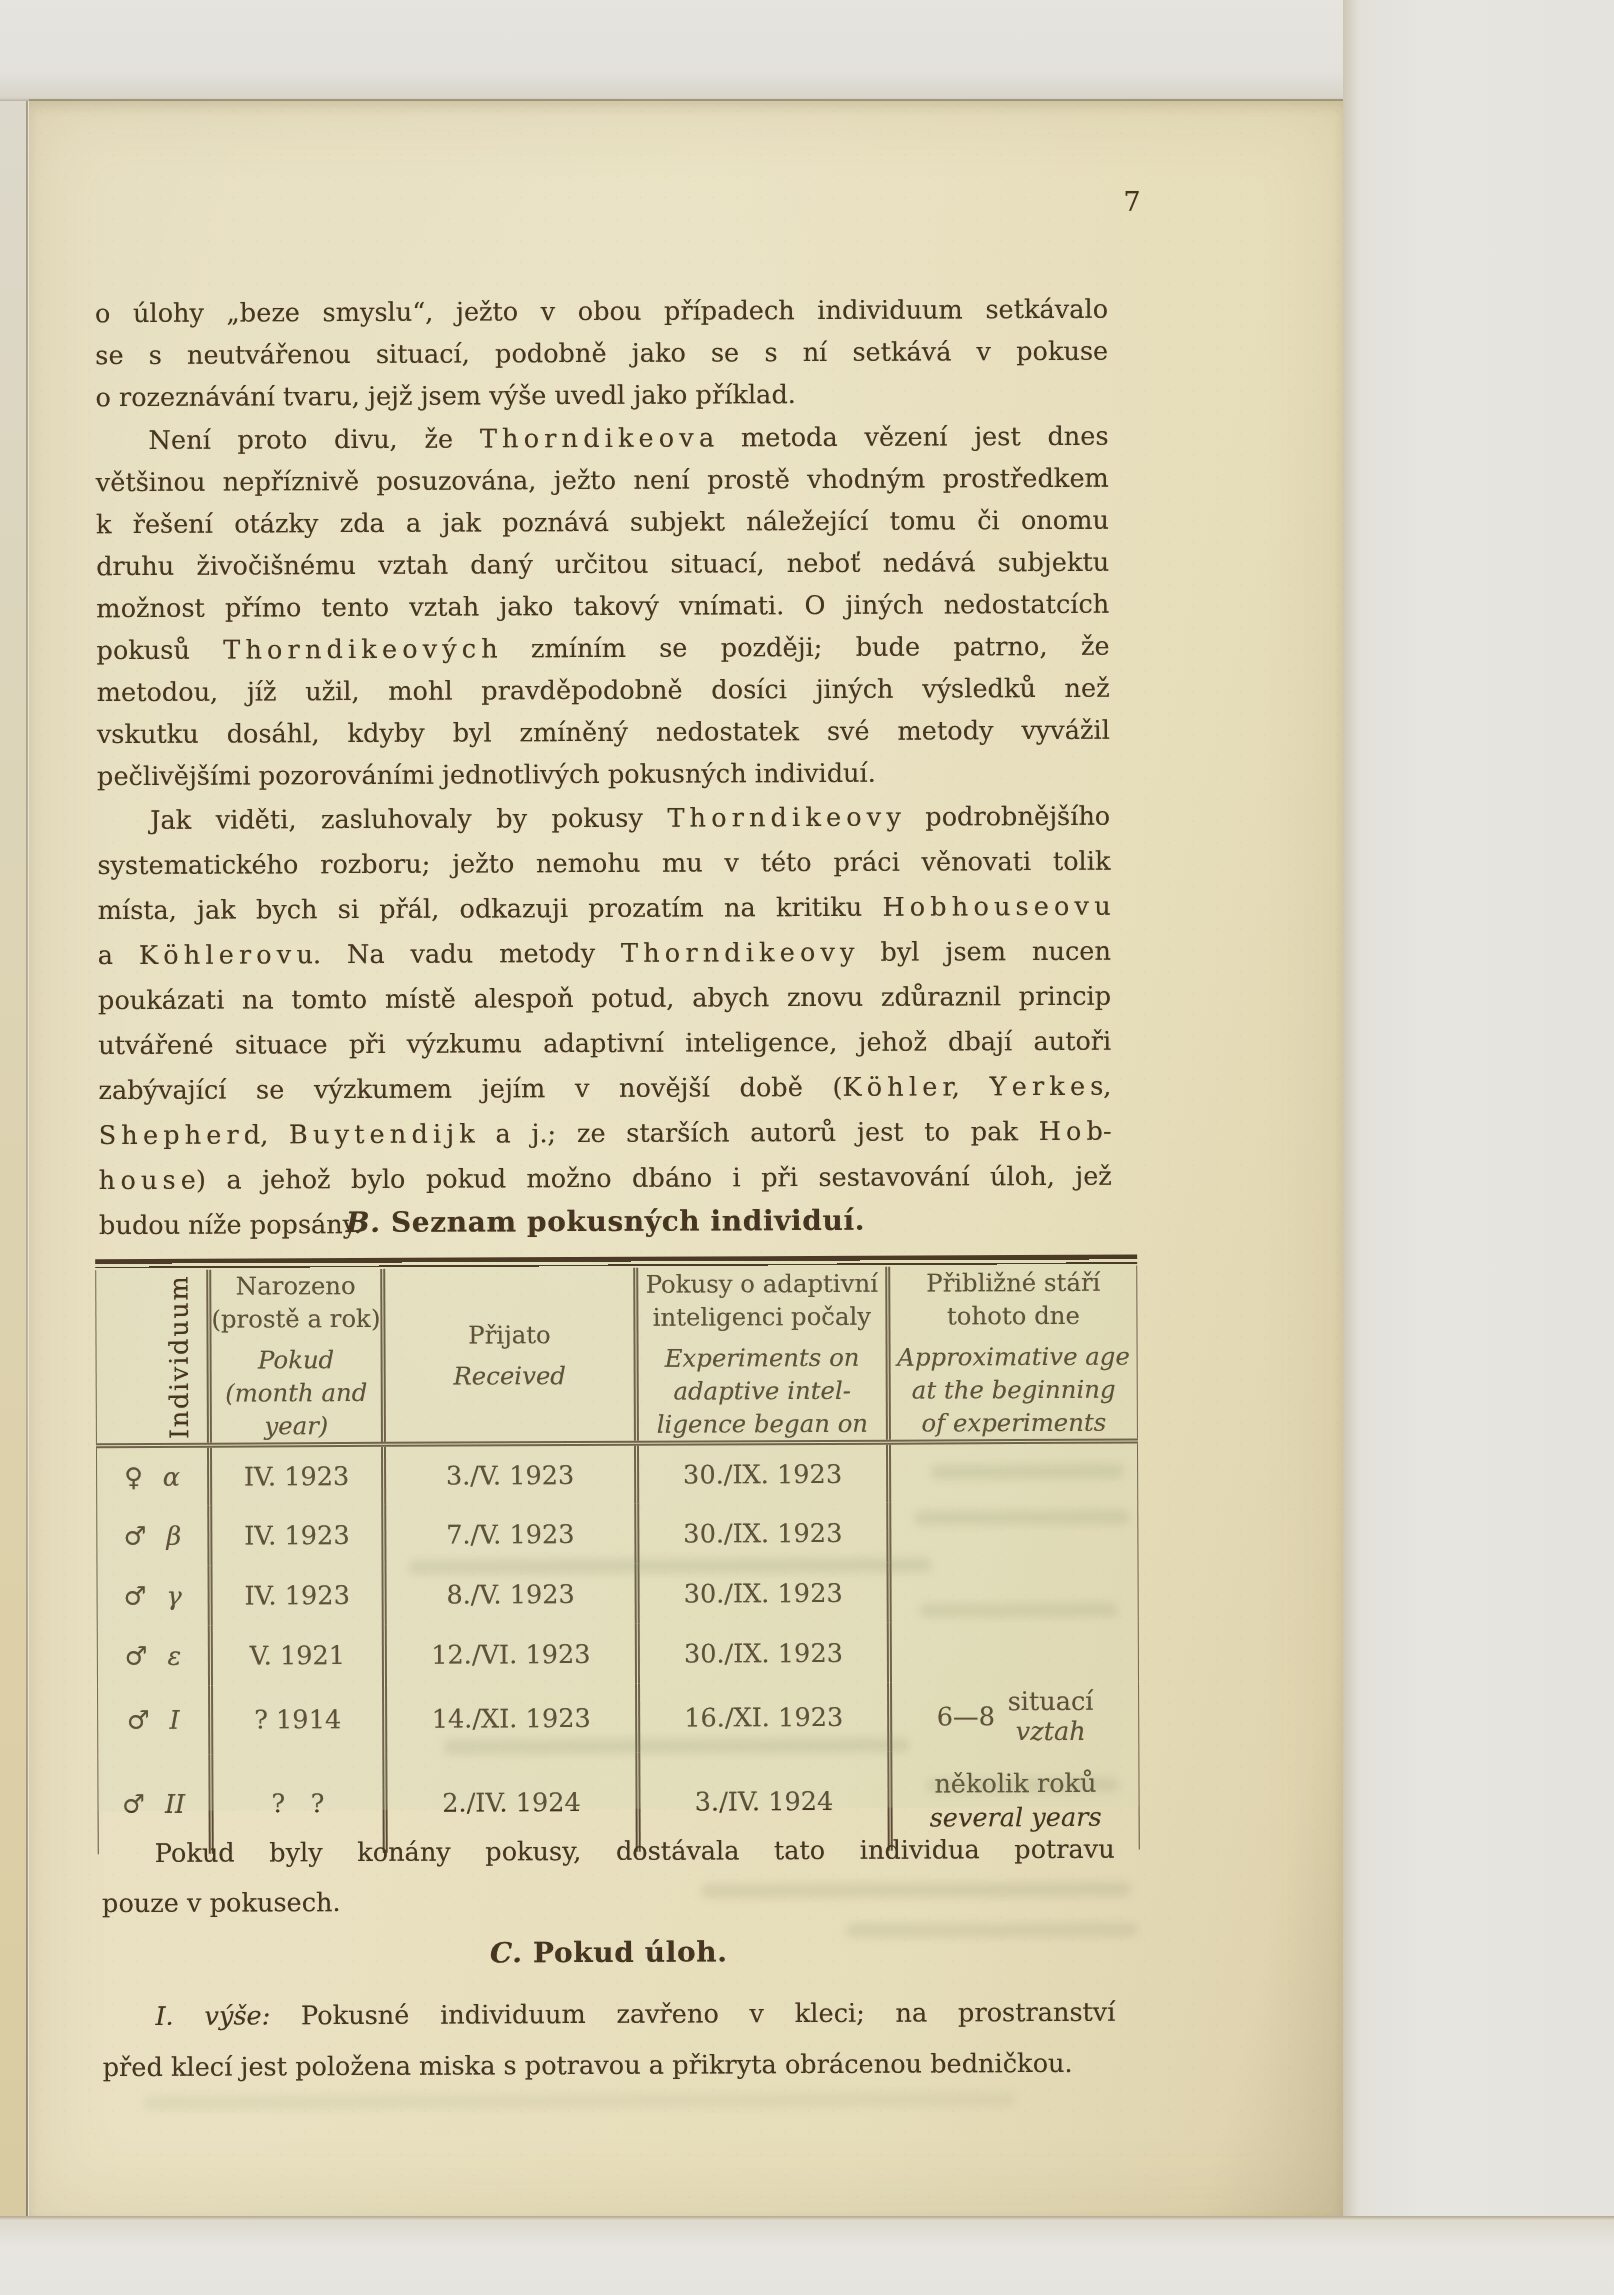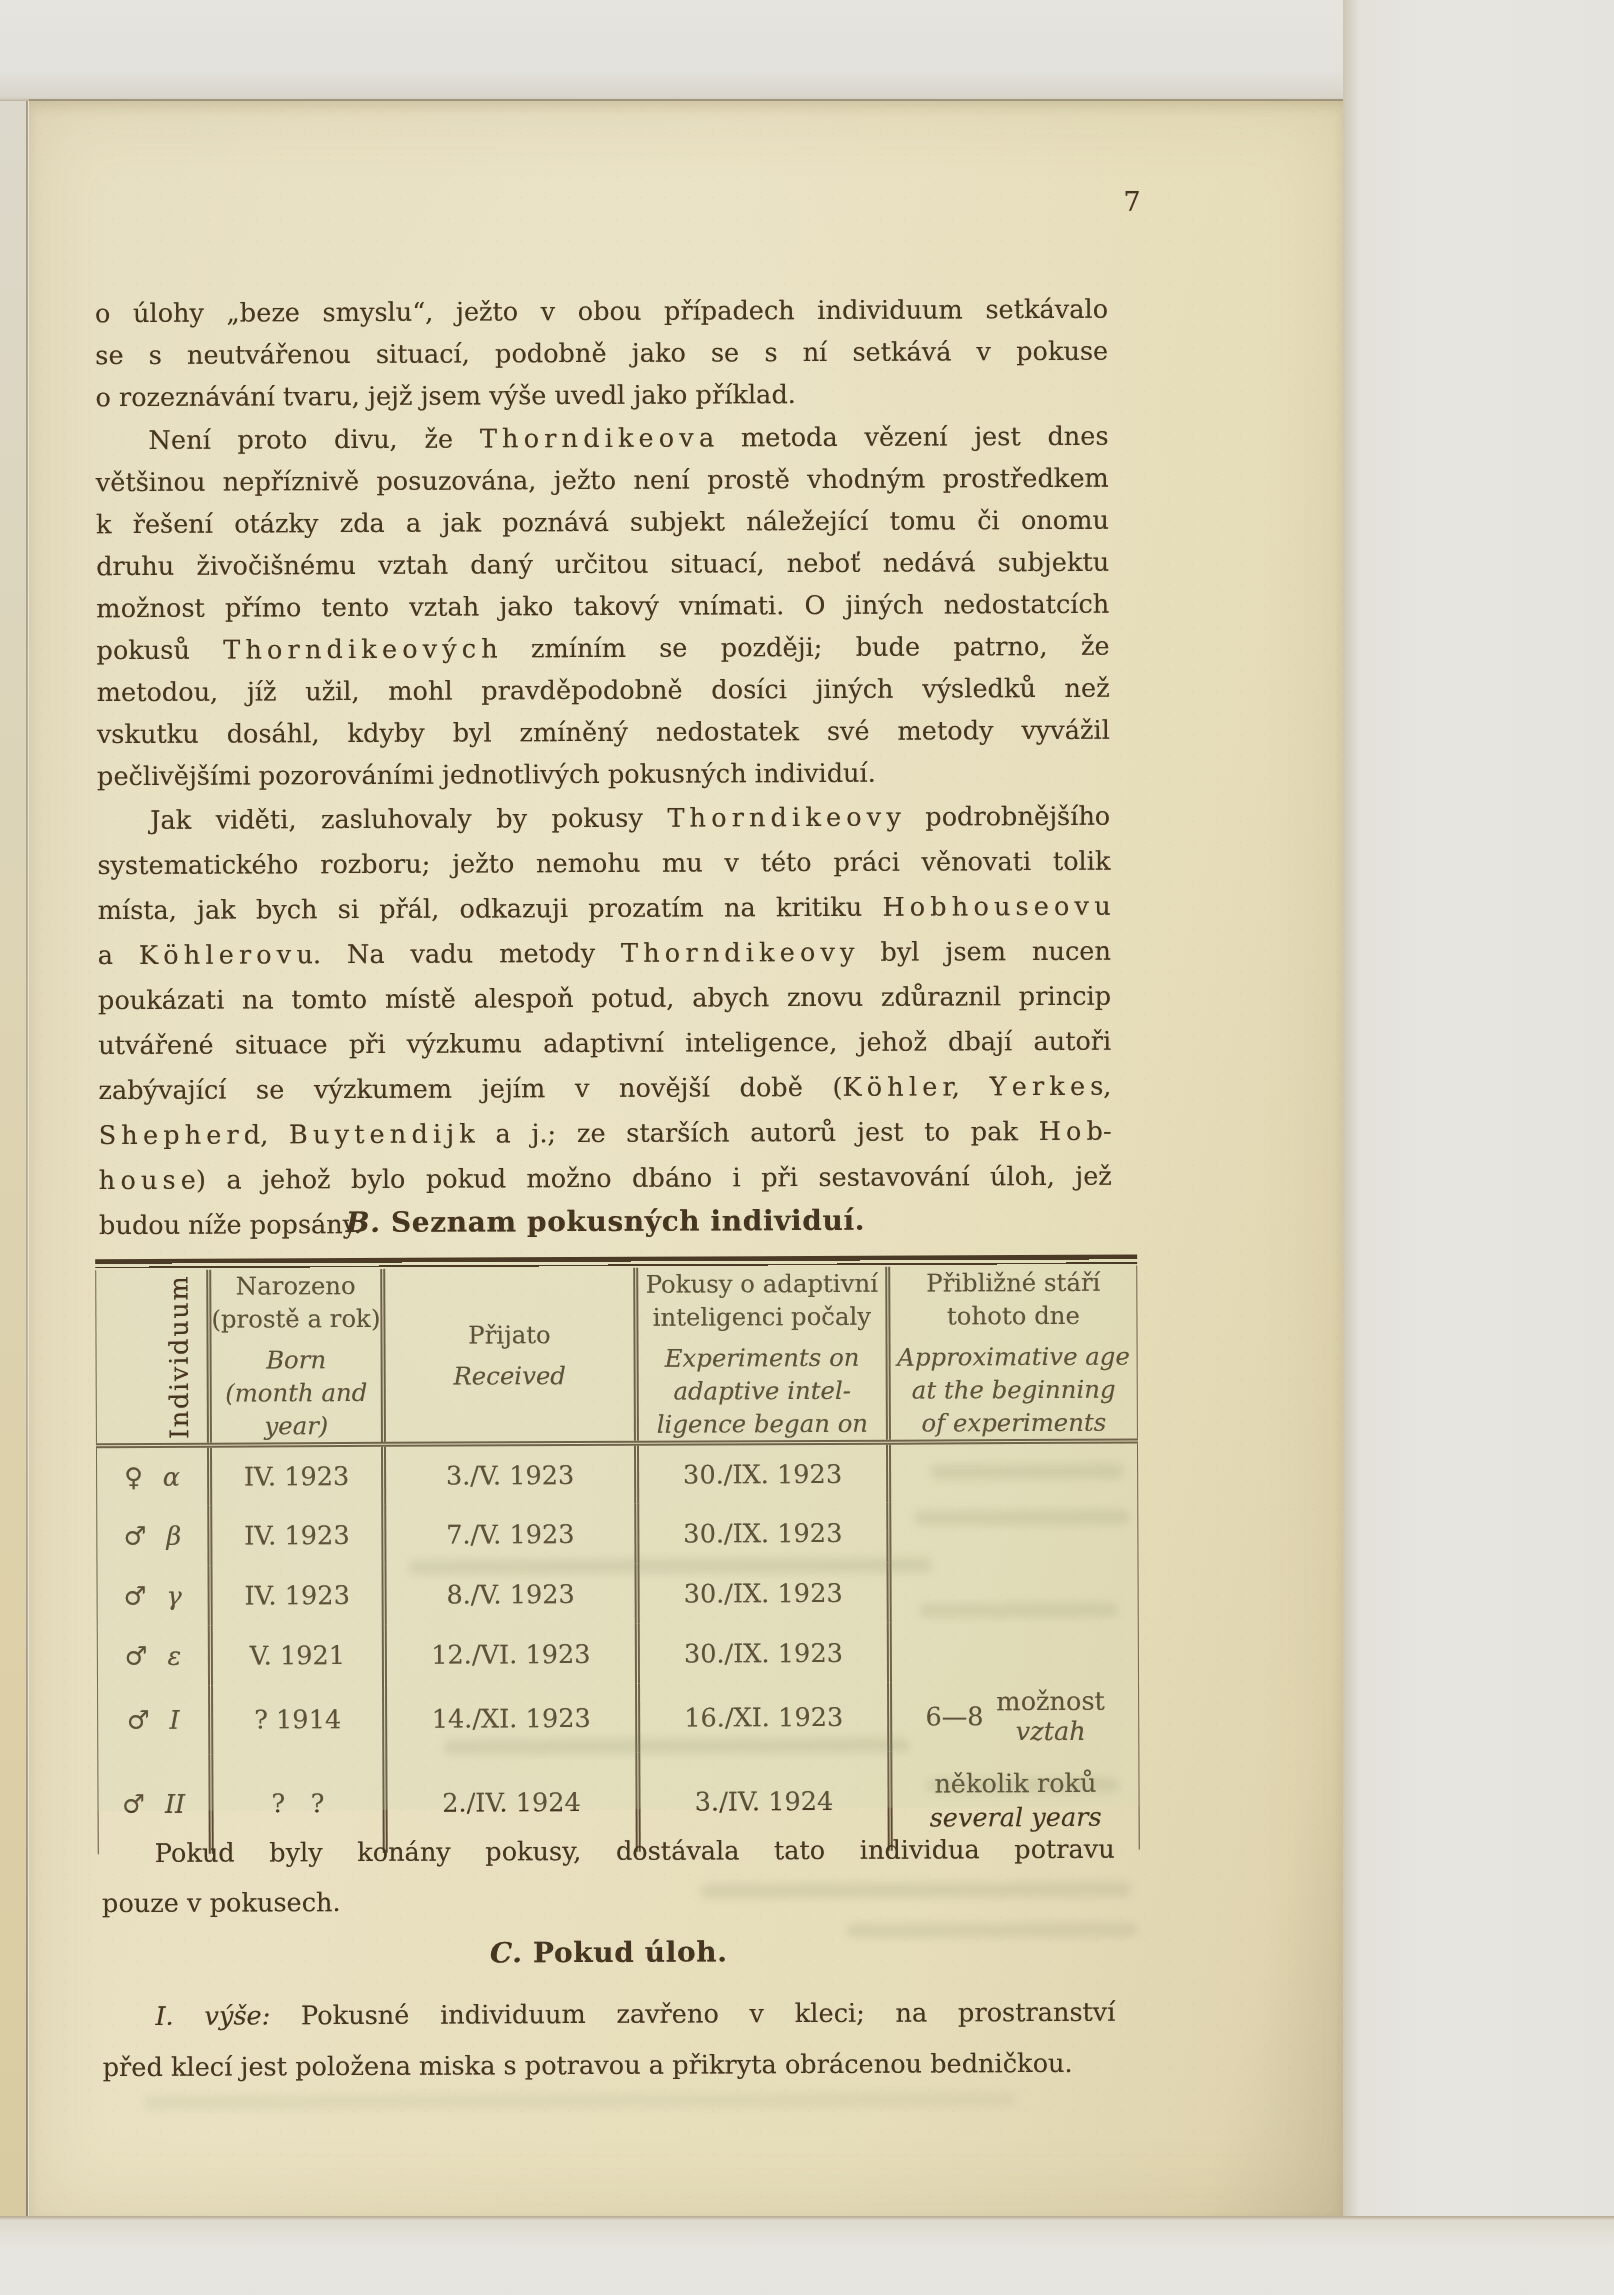--- a/index.html
+++ b/index.html
@@ -140,21 +140,21 @@
             <col style="width:249px">
         </colgroup>
         <tbody>
             <tr class="hdr">
           <th class="vertcell">
             <span class="vert">Individuum</span>
           </th>
           <th class="dv">
             <div class="hcs">Narozeno
 (prostě a rok)</div>
-            <div class="hen">Born
+            <div class="hen">Pokud
 (month and
 year)</div>
           </th>
           <th class="dv">
             <div class="hcs">Přijato</div>
             <div class="hen">Received</div>
           </th>
           <th class="dv">
             <div class="hcs">Pokusy o adaptivní
 inteligenci počaly</div>
@@ -215,21 +215,21 @@
           <td class="cell idcell">
             <span>♂</span><span class="greek">I</span>
           </td>
           <td class="cell dv rowline">? 1914</td>
           <td class="cell dv rowline">14./XI. 1923</td>
           <td class="cell dv rowline">16./XI. 1923</td>
           <td class="cell dv agecell">
             <div class="ageflex">
               <span>6—8</span>
               <span class="stack">
-                <span>možnost</span>
+                <span>situací</span>
                 <span class="i">vztah</span>
               </span>
             </div>
           </td>
         </tr>
 
         <tr class="r r6">
           <td class="cell idcell">
             <span>♂</span><span class="greek">II</span>
           </td>

